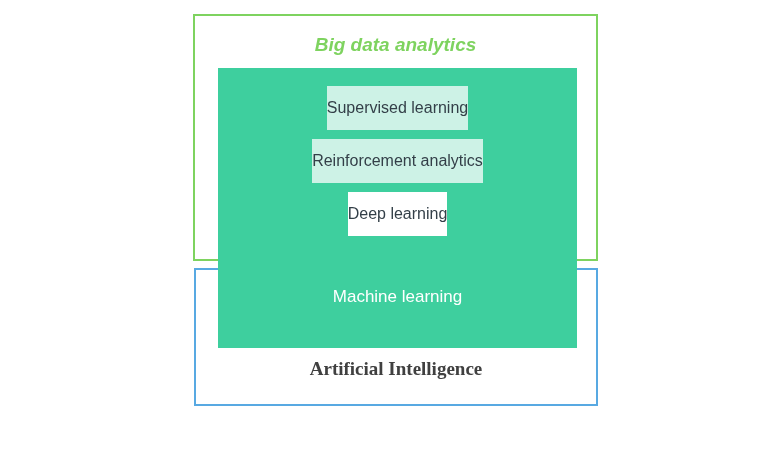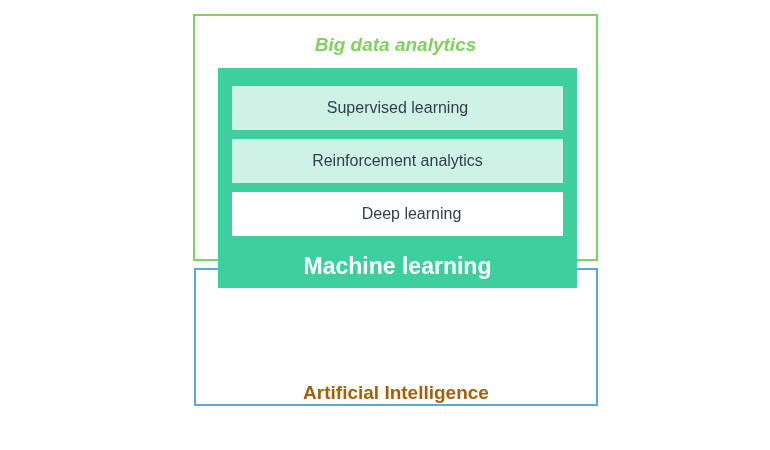--- a/index.html
+++ b/index.html
@@ -46,58 +46,59 @@
     font-size: 19px;
     font-weight: bold;
     line-height: 22px;
   }
   .title-bigdata {
     top: 18px;
     color: #7ed35f;
     font-style: italic;
   }
   .title-ai {
-    bottom: 0;
-    color: #a16207;
+    bottom: 24px;
+    color: #404040;
+    font-family: Liberation Serif, serif;
   }
 
   
   .box-ml {
     position: absolute;
     left: 218px;
     top: 68px;
     width: 359px;
-    height: 220px;
+    height: 280px;
     background: #3ecf9e;
     box-sizing: border-box;
     padding: 18px 14px 0 14px;
     display: flex;
     flex-direction: column;
+    align-items: center;
   }
   .ml-item {
     height: 44px;
     margin-bottom: 9px;
     display: flex;
     align-items: center;
     justify-content: center;
     font-size: 16px;
     color: #333f48;
     background: #cdf2e6;
   }
   .ml-item.white {
     background: #ffffff;
-    padding-left: 28px;
   }
   .ml-title {
     flex: 1;
     display: flex;
     align-items: center;
     justify-content: center;
-    font-size: 23px;
-    font-weight: bold;
+    font-size: 17px;
+    font-weight: normal;
     color: #ffffff;
   }
 </style>
 </head>
 <body>
 
 <div class="canvas">
 
   <div class="outline-box box-bigdata">
     <div class="outline-title title-bigdata">Big data analytics</div>

